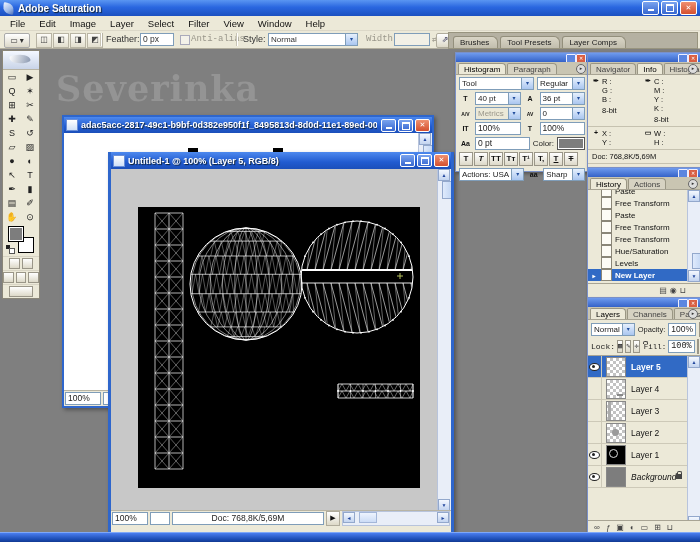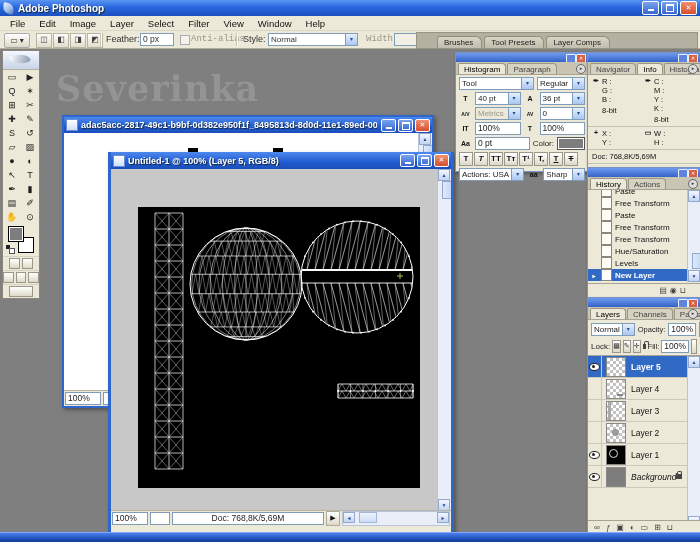--- a/index.html
+++ b/index.html
@@ -30,21 +30,21 @@
   .opt-sep{position:absolute;top:2px;width:1px;height:13px;background:#c8c4b4;border-right:1px solid #fff;}
   .tool-chip{position:absolute;left:4px;top:2px;width:24px;height:13px;border:1px solid #aaa;border-radius:2px;
     background:linear-gradient(#fff,#dcd8c8);display:flex;align-items:center;justify-content:center;gap:2px;font-size:8px;color:#333;}
   .combine{position:absolute;top:2px;display:flex;gap:1px;}
   .combine span{width:14px;height:13px;border:1px solid #b8b4a4;background:linear-gradient(#fdfcf8,#e2decd);
     font-size:8px;line-height:12px;text-align:center;color:#444;}
   .cb-box{position:absolute;top:4px;width:8px;height:8px;background:#f4f2ea;border:1px solid #aab;}
   .mini-btn{position:absolute;top:2px;width:16px;height:13px;border:1px solid #b0ac9c;border-radius:2px;
     background:linear-gradient(#fff,#ddd9c8);font-size:8px;text-align:center;line-height:12px;color:#335;}
   .palette-well{position:absolute;right:2px;top:1px;width:240px;height:15px;background:#b5b1a2;
-    border:1px solid #98947f;display:flex;align-items:flex-end;padding:0 20px;}
+    border:1px solid #98947f;display:flex;align-items:flex-end;padding:0 4px;}
   .well-tab{font-size:8px;color:#222;background:linear-gradient(#d9d5c6,#c2beae);border:1px solid #938f7c;
     border-bottom:none;border-radius:3px 6px 0 0;padding:1px 8px 1px 6px;margin-right:2px;white-space:nowrap;}
   
   .toolbox{position:absolute;left:2px;top:50px;width:36px;background:#ece9d8;border:1px solid #8a8678;}
   .tb-logo{height:18px;background:linear-gradient(#f4f8ff,#c9d4e8);position:relative;border-bottom:1px solid #b8b4a4;}
   .tb-logo span{position:absolute;left:7px;top:3px;width:20px;height:10px;border-radius:2px 80% 20% 80%;
     background:linear-gradient(120deg,#fff,#8a98b0);transform:rotate(-14deg);}
   .tools{display:grid;grid-template-columns:1fr 1fr;}
   .tool{height:14px;font-size:9px;line-height:14px;text-align:center;color:#222;}
   .tb-colors{height:32px;position:relative;}
@@ -121,36 +121,36 @@
   .layer-row{display:flex;align-items:center;height:21px;border-bottom:1px solid #cdc9b8;font-size:8.5px;color:#111;}
   .layer-row.sel{background:#316ac5;color:#fff;font-weight:bold;}
   .eye-cell{width:13px;height:21px;border-right:1px solid #cdc9b8;display:flex;align-items:center;justify-content:center;flex:none;}
   .eye{width:9px;height:6px;border:1px solid #222;border-radius:50%;position:relative;background:#fff;}
   .eye i{position:absolute;left:2px;top:1px;width:3px;height:3px;background:#222;border-radius:50%;}
   .thumb{width:18px;height:18px;border:1px solid #888;margin:0 5px 0 4px;position:relative;flex:none;background:#fff;}
   .checker{background-color:#fff;background-image:linear-gradient(45deg,#c2c2c2 25%,transparent 25%,transparent 75%,#c2c2c2 75%),
     linear-gradient(45deg,#c2c2c2 25%,transparent 25%,transparent 75%,#c2c2c2 75%);background-size:6px 6px;background-position:0 0,3px 3px;}
   .padlock{position:relative;width:7px;height:5px;background:#444;display:inline-block;margin-left:auto;margin-right:6px;}
   .padlock::before{content:"";position:absolute;left:1px;top:-3px;width:3px;height:2px;border:1px solid #444;border-bottom:none;border-radius:2px 2px 0 0;}
-  .lockbar{display:flex;align-items:center;gap:2px;padding:1px 3px;font-size:8px;color:#222;}
+  .lockbar{display:flex;align-items:center;gap:2px;padding:1px 3px;font-size:8px;color:#222;font-family:Liberation Mono, monospace;}
   .lock-ico{width:11px;height:11px;border:1px solid #9a9688;background:linear-gradient(#fff,#ddd9c8);
     font-size:7px;line-height:10px;text-align:center;color:#333;}
   .spin{width:9px;height:13px;border:1px solid #9a9688;background:linear-gradient(#fff,#ddd9c8);
     font-size:6px;line-height:12px;text-align:center;color:#333;}
   .taskbar{position:absolute;left:0;right:0;bottom:0;height:9px;
     background:linear-gradient(#4a7ef0,#1c4cb4 70%,#123a92);border-top:1px solid #7fa8f8;}
 </style>
 </head>
 <body>
 
 <div class="app">
 
   <div class="titlebar">
     <span class="feather-ico"></span>
-    <span class="title-text">Adobe Photoshop</span>
+    <span class="title-text">Adobe Saturation</span>
     <span class="win-btns">
       <span class="wbtn"><span class="glyph-min"></span></span>
       <span class="wbtn"><span class="glyph-restore"></span></span>
       <span class="wbtn close"><span>✕</span></span>
     </span>
   </div>
 
   <div class="menubar" id="menubar">
       <span class="menu-item">File</span>
       <span class="menu-item">Edit</span>

